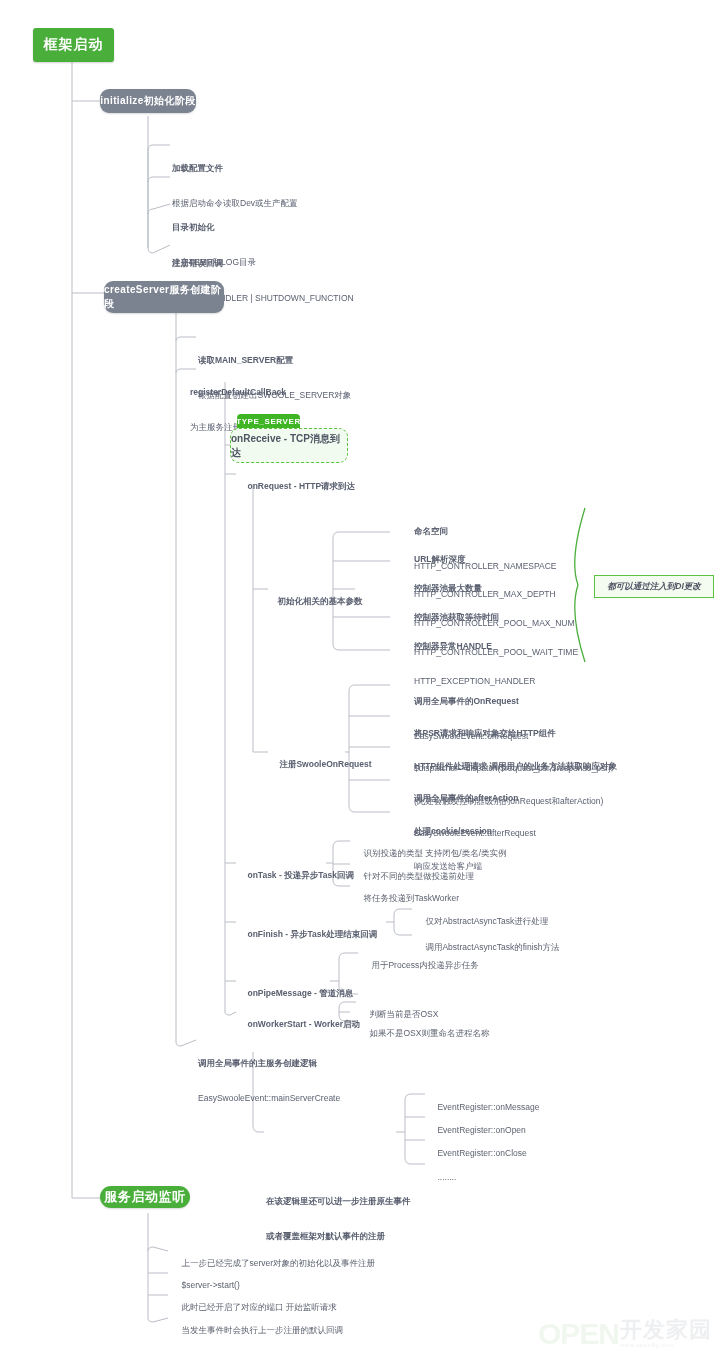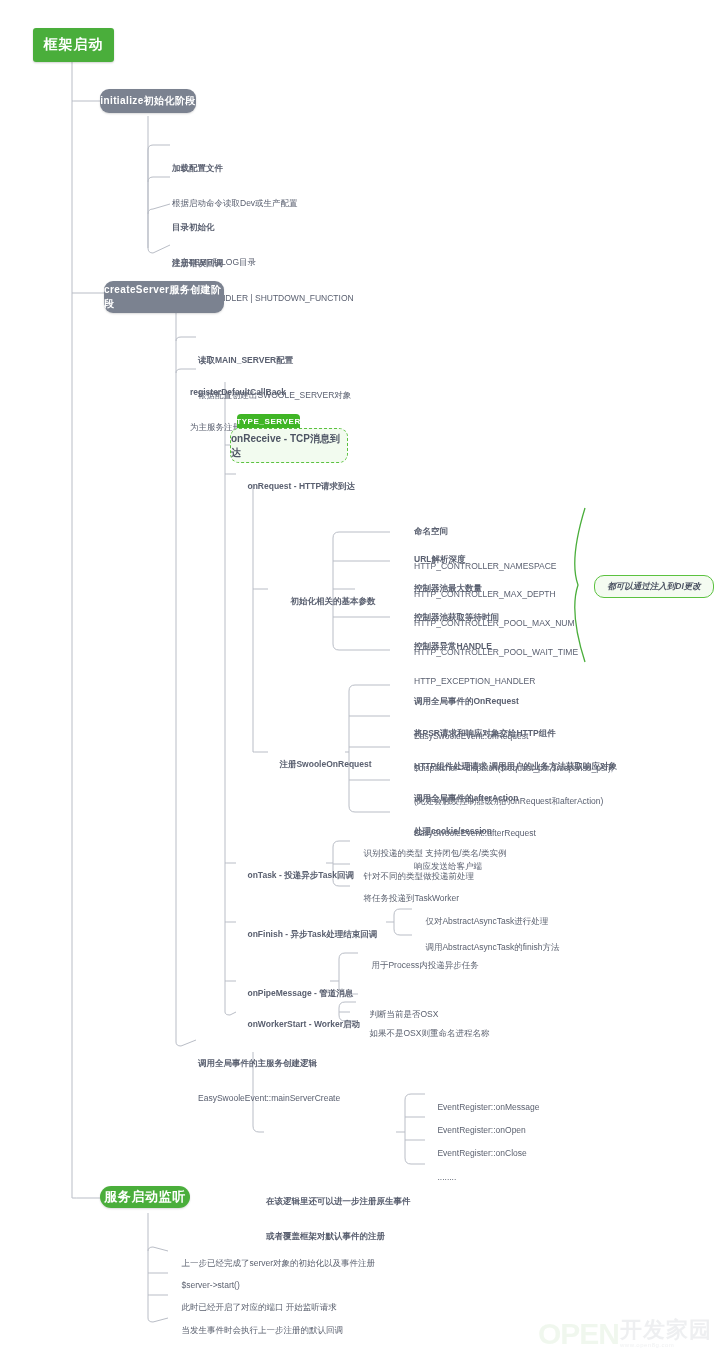--- a/index.html
+++ b/index.html
@@ -43,21 +43,21 @@
     font-size:8px;font-weight:bold;letter-spacing:.6px;
     border-radius:4px 4px 0 0;display:flex;align-items:center;justify-content:center;
   }
   .dashed-box{
     position:absolute;border:1px dashed #5bc23f;background:#f2fbef;
     border-radius:9px;display:flex;align-items:center;justify-content:center;
     font-size:10px;font-weight:bold;color:#4d5463;
   }
   .di-box{
     position:absolute;border:1px solid #5bc23f;background:#f4fbf1;
-    border-radius:10px;display:flex;align-items:center;justify-content:center;
+    border-radius:0;display:flex;align-items:center;justify-content:center;
     font-size:8.5px;font-weight:bold;font-style:italic;color:#4d5463;
   }
 
   
   .watermark{
     position:absolute;right:8px;bottom:10px;display:flex;align-items:flex-end;
     opacity:.30;user-select:none;
   }
   .wm-open{
     font-size:30px;font-weight:bold;letter-spacing:-1px;
@@ -202,21 +202,21 @@
     <span>TYPE_SERVER</span>
   </div>
   <div class="dashed-box" style="left:230px;top:428px;width:116px;height:33px;">
     <span>onReceive - TCP消息到达</span>
   </div>
 
   <div class="node leaf" style="left:238px;top:469px;">
     <span>onRequest - HTTP请求到达</span>
   </div>
 
-  <div class="node leaf" style="left:282px;top:584px;font-family:Liberation Serif, serif;">
+  <div class="node leaf" style="left:268px;top:584px;">
     <span>初始化相关的基本参数</span>
   </div>
   <div class="node leaf" style="left:270px;top:747px;">
     <span>注册SwooleOnRequest</span>
   </div>
 
   <div class="node leaf" style="left:414px;top:503px;">
     <div>命名空间</div>
     <div class="mono-ish">HTTP_CONTROLLER_NAMESPACE</div>
   </div>

